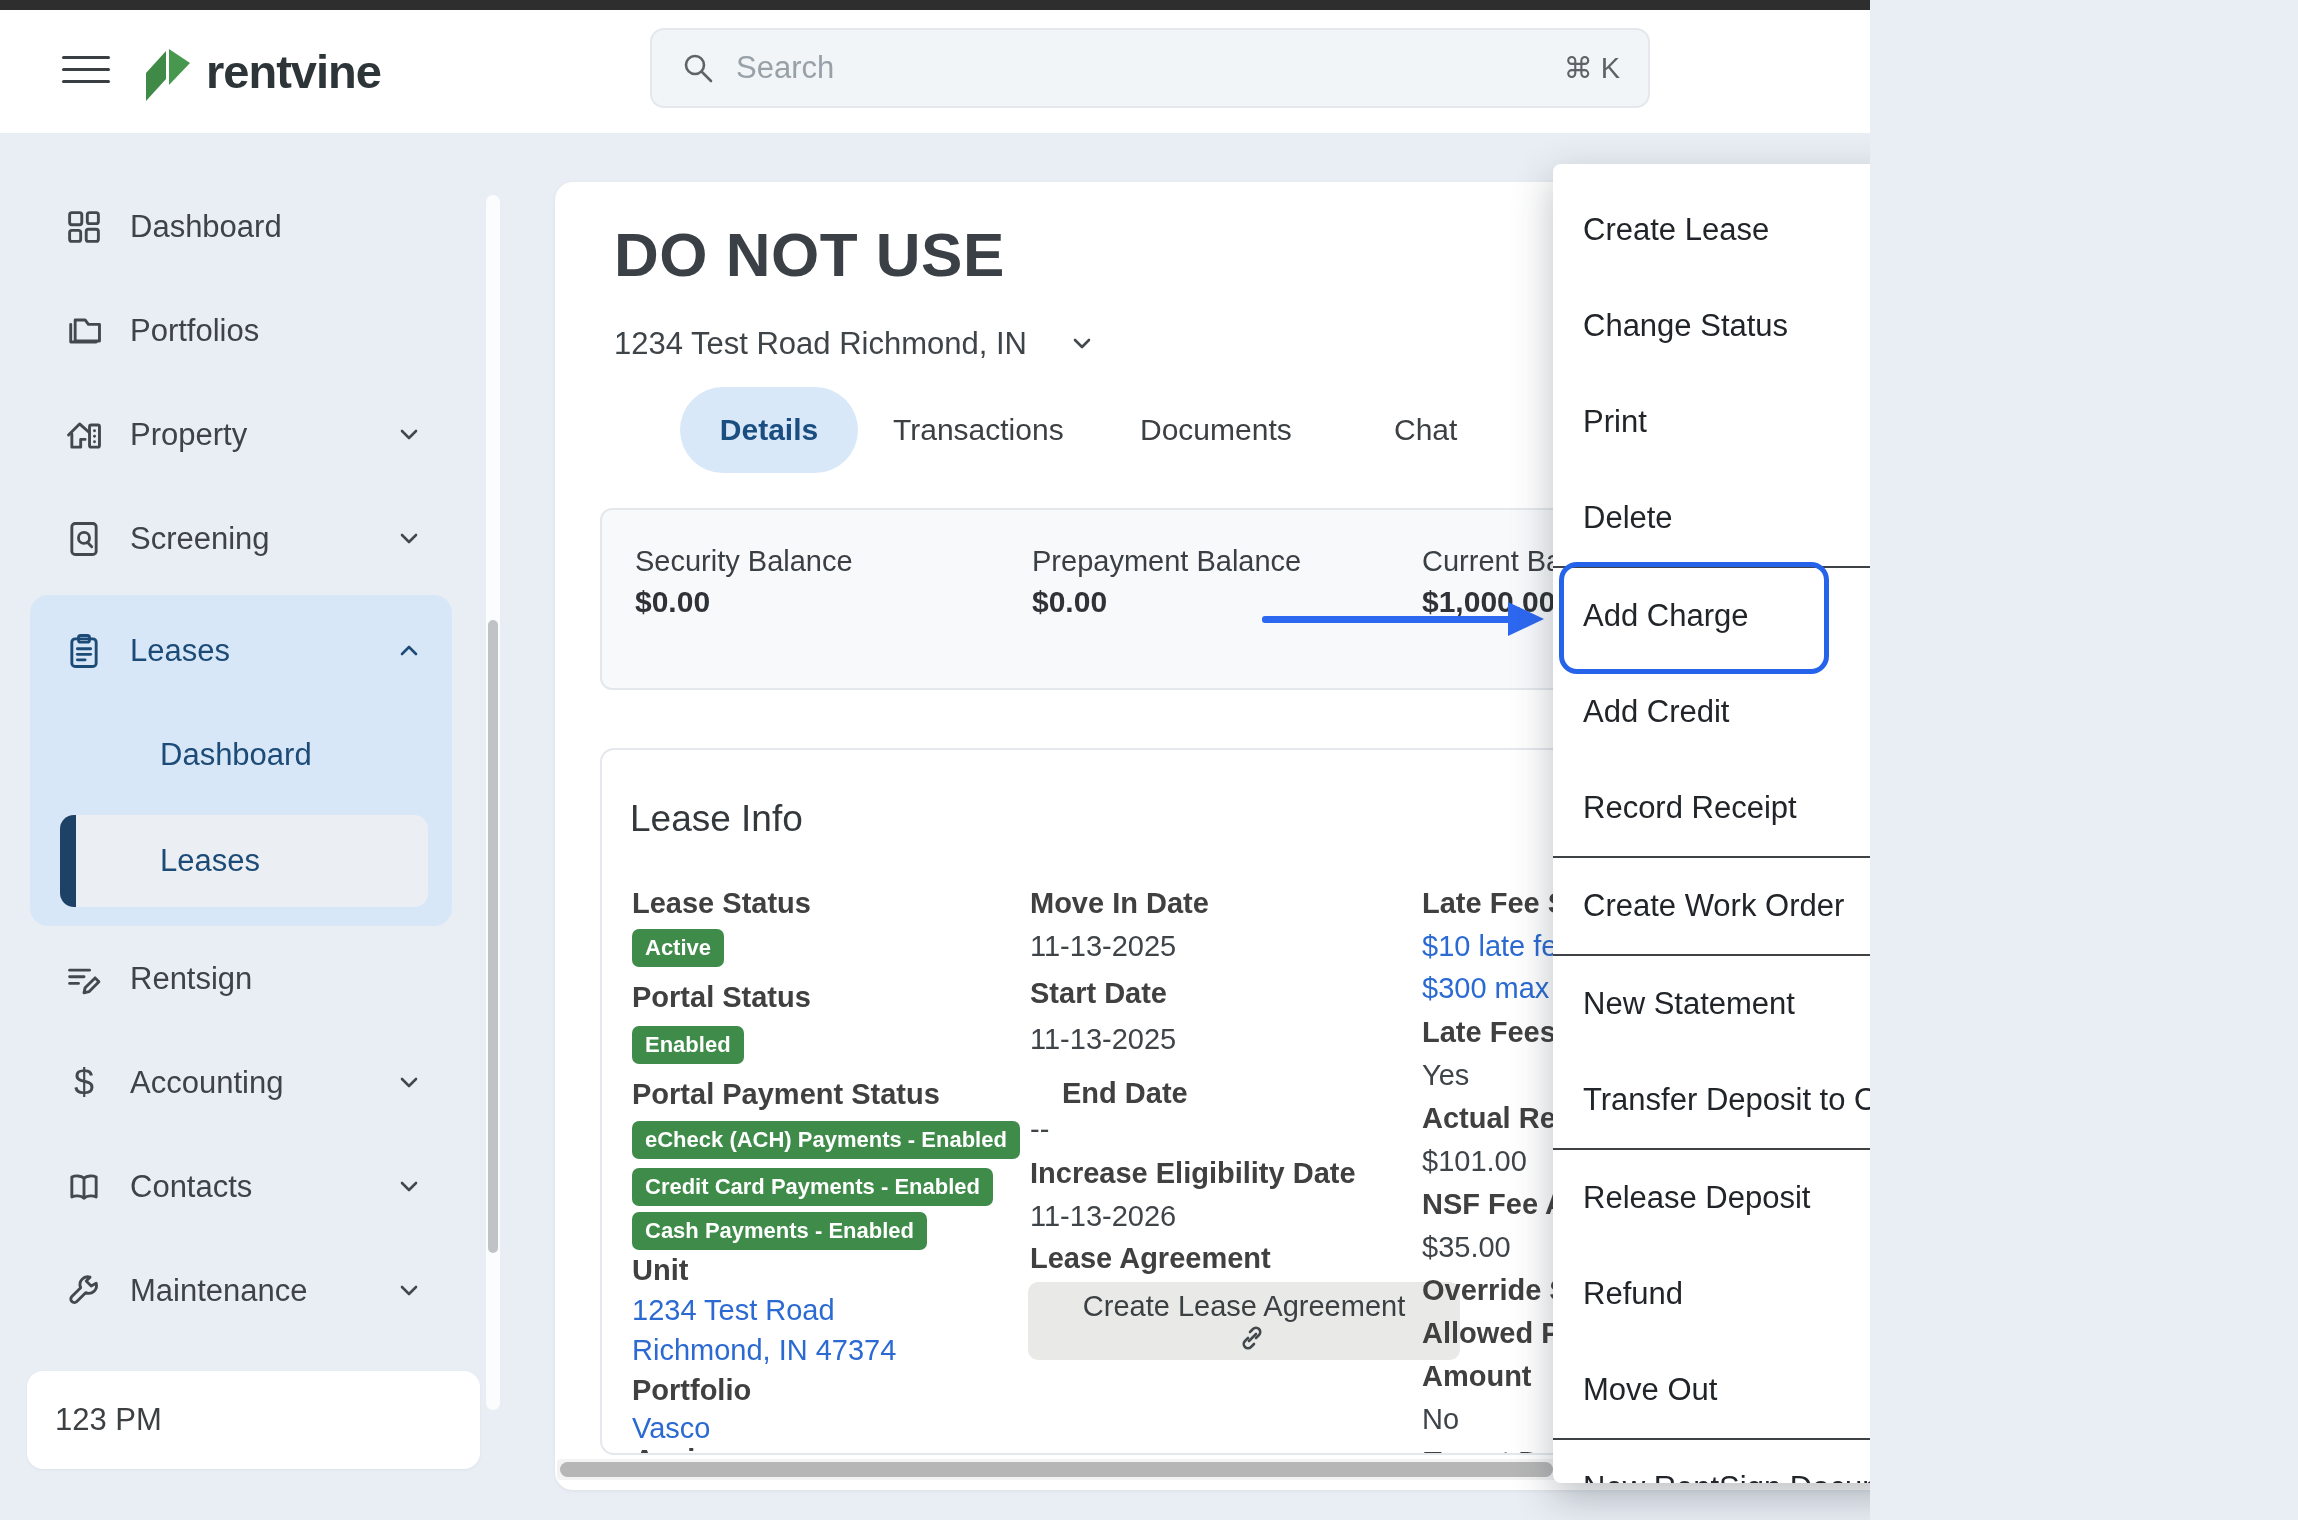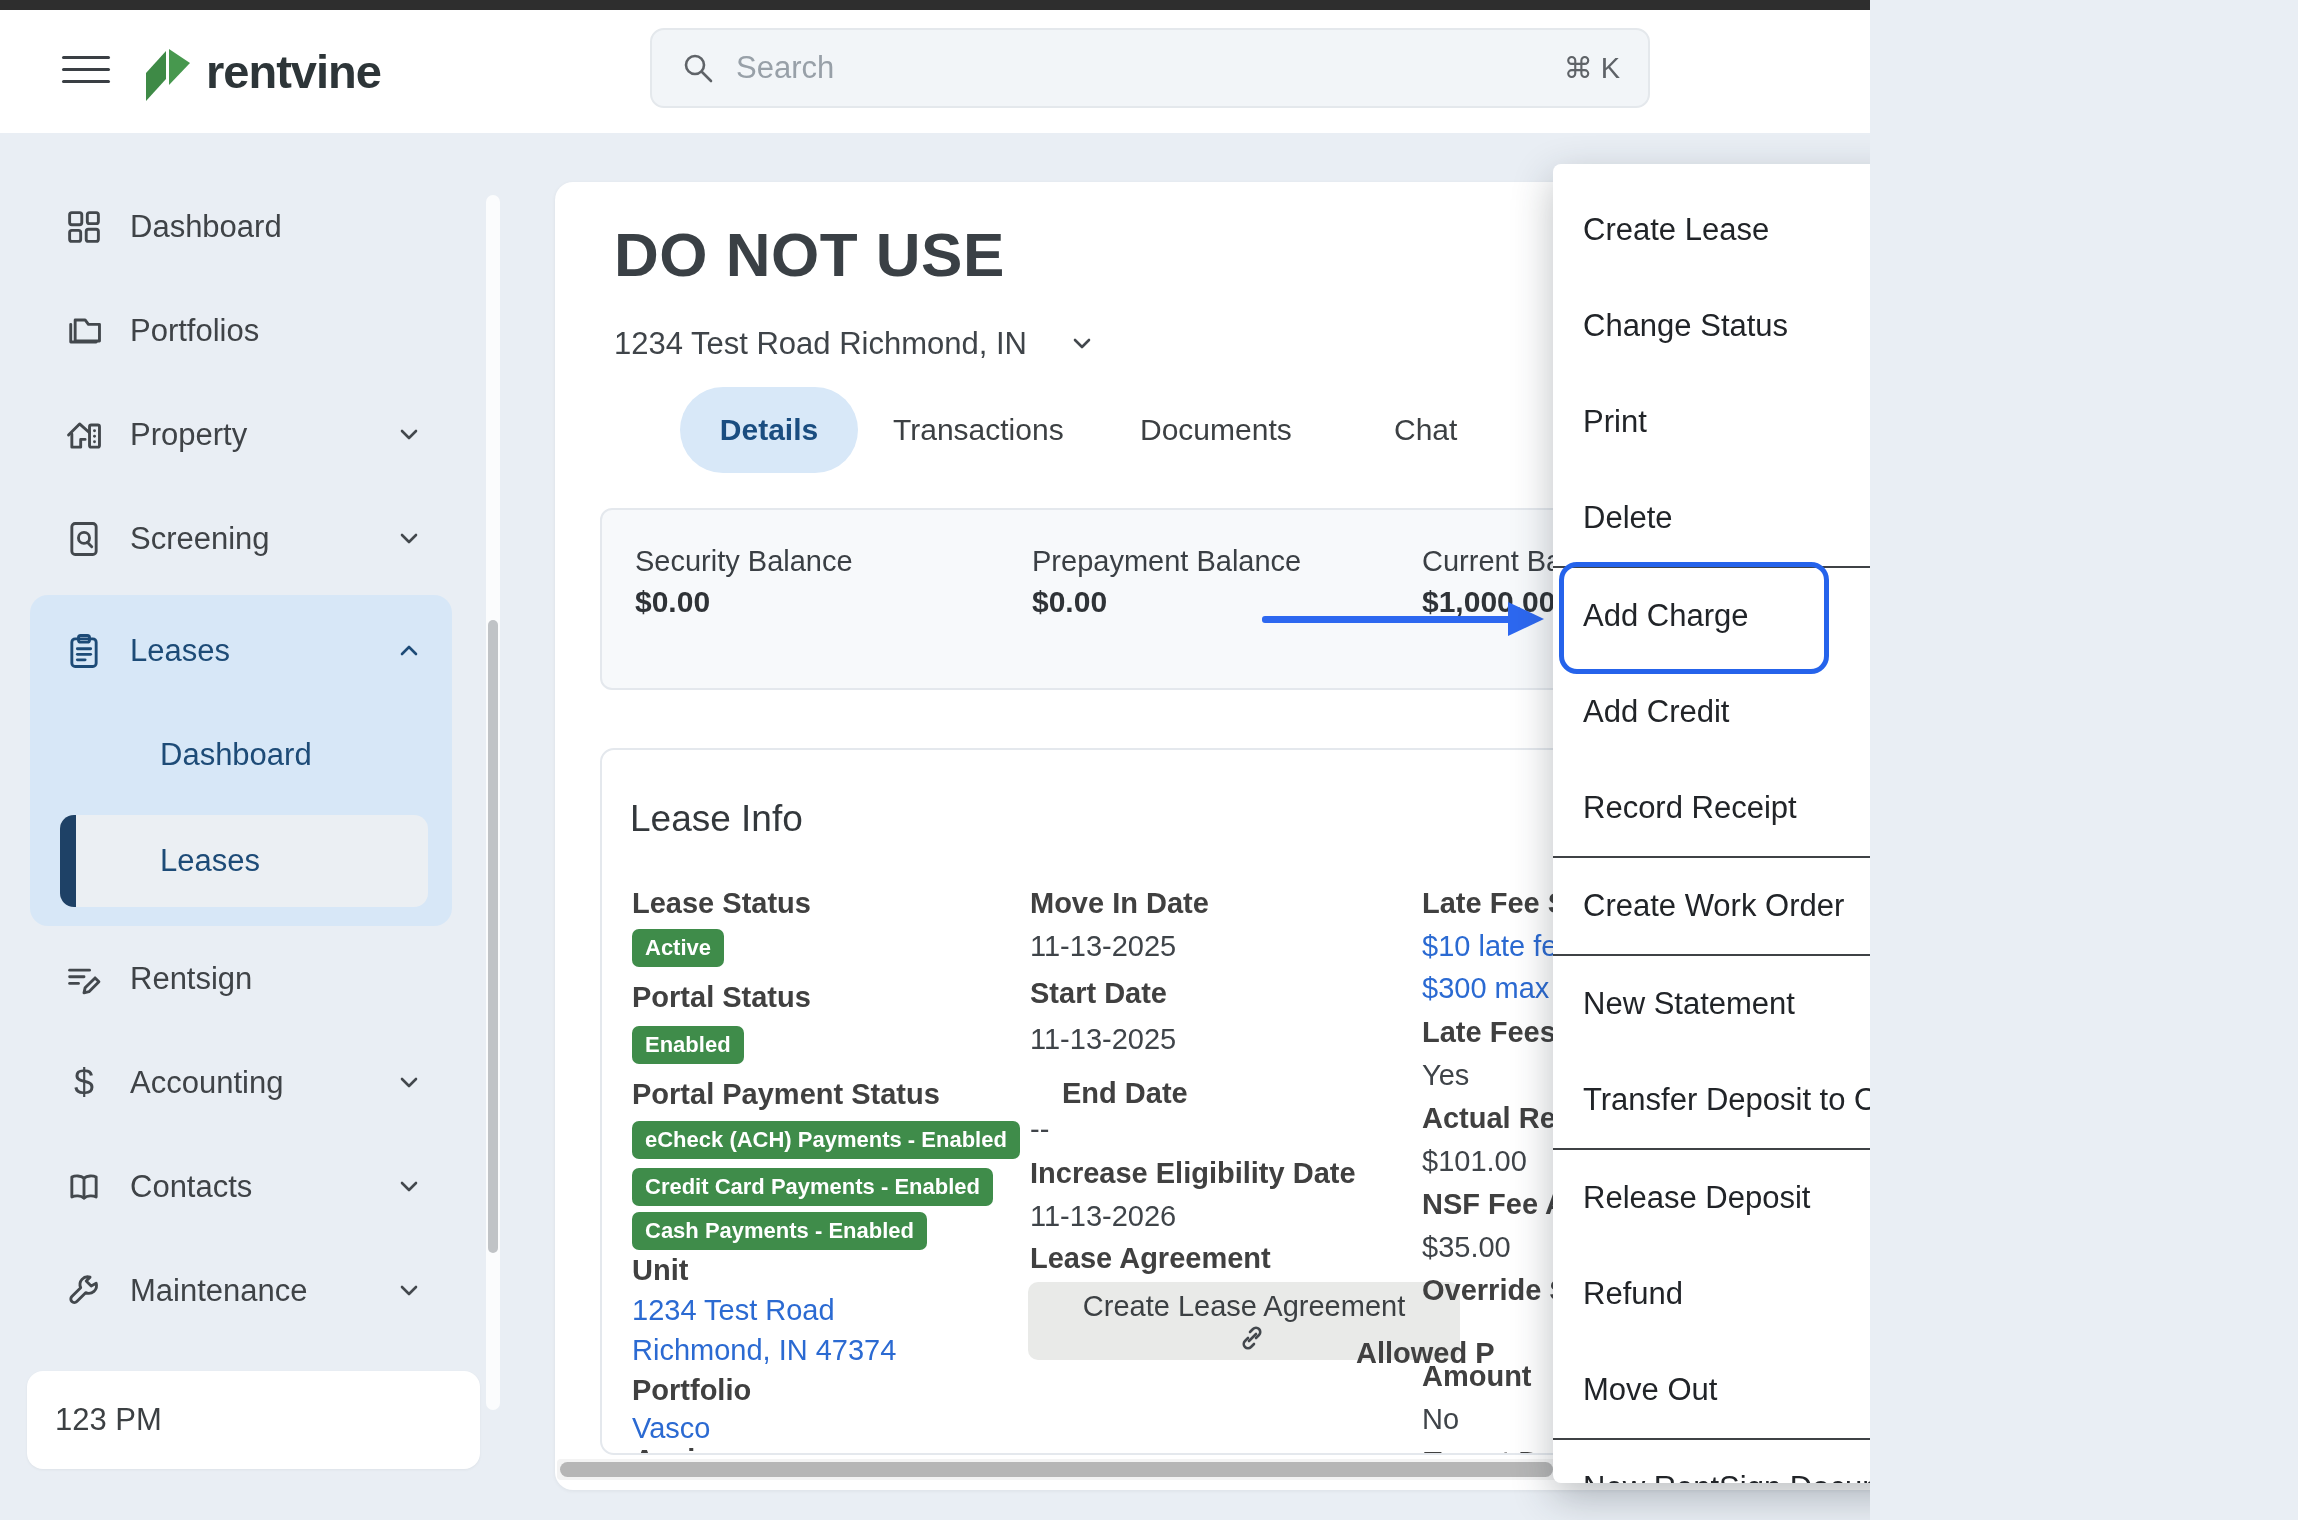--- a/index.html
+++ b/index.html
@@ -330,21 +330,21 @@
   <div class="row lbl" style="top:887px;left:1422px;">Late Fee S</div>
   <div class="row lnk" style="top:930px;left:1422px;">$10 late fe</div>
   <div class="row lnk" style="top:972px;left:1422px;">$300 max</div>
   <div class="row lbl" style="top:1016px;left:1422px;">Late Fees</div>
   <div class="row val" style="top:1059px;left:1422px;">Yes</div>
   <div class="row lbl" style="top:1102px;left:1422px;">Actual Re</div>
   <div class="row val" style="top:1145px;left:1422px;">$101.00</div>
   <div class="row lbl" style="top:1188px;left:1422px;">NSF Fee A</div>
   <div class="row val" style="top:1231px;left:1422px;">$35.00</div>
   <div class="row lbl" style="top:1274px;left:1422px;">Override S</div>
-  <div class="row lbl" style="top:1317px;left:1356px;margin-top:20px;">Allowed P</div>
+  <div class="row lbl" style="top:1317px;left:1422px;">Allowed P</div>
   <div class="row lbl" style="top:1360px;left:1422px;">Amount</div>
   <div class="row val" style="top:1403px;left:1422px;">No</div>
 
   <div class="abs" id="h-sb-track"></div>
   <div class="abs" id="h-sb-thumb"></div>
 
   <div class="abs" id="arrow-line"></div>
   <div class="abs" id="arrow-head"></div>
 
   <div class="abs" id="dropdown">

